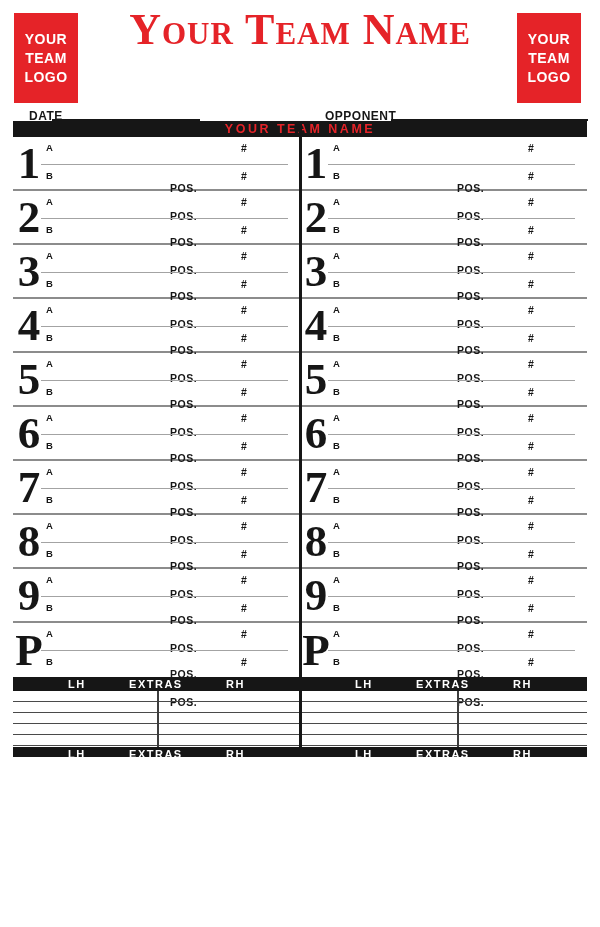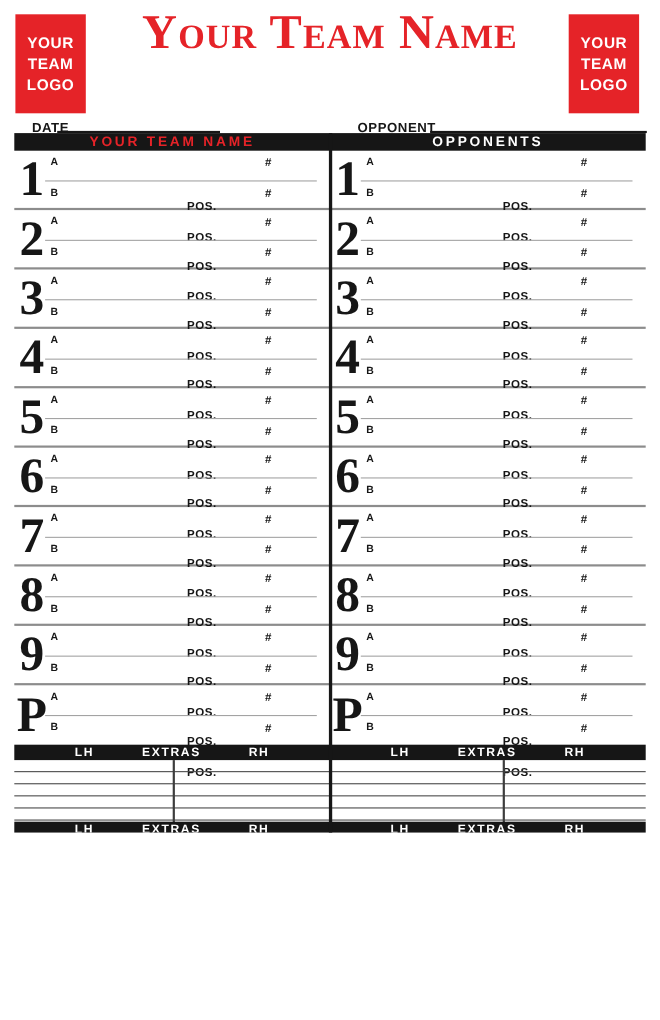--- a/index.html
+++ b/index.html
@@ -111,21 +111,20 @@
       <span>LOGO</span>
     </div>
 
   <div class="meta-label date-label">DATE</div>
   <div class="rule date-rule"></div>
   <div class="meta-label opp-label">OPPONENT</div>
   <div class="rule opp-rule"></div>
 
   <div class="teams-bar">
     <div class="half home">YOUR TEAM NAME</div>
-    <div class="half opp">OPPONENTS</div>
   </div>
 
   <div class="lineup lineup-left" id="lineup-left">
       <div class="slot-block">
         <div class="slot-number">1</div>
         <div class="sub-row row-a">
           <div class="sub-label">A</div>
           <div class="pos">POS.</div>
           <div class="num">#</div>
         </div>

